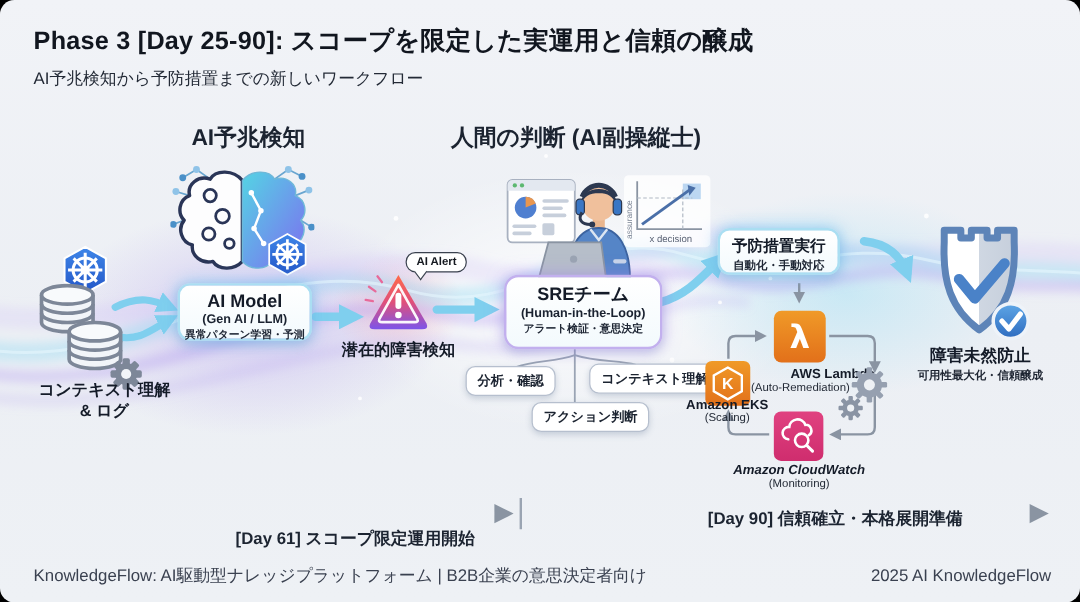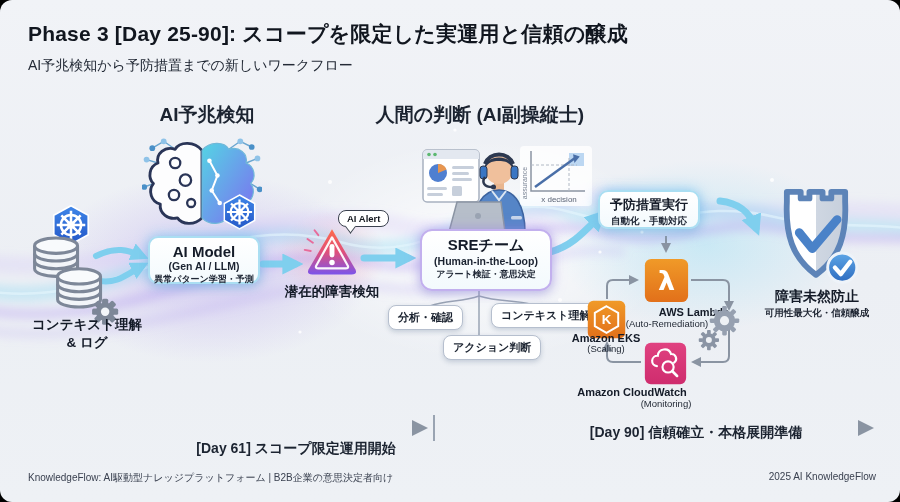--- a/index.html
+++ b/index.html
@@ -26,21 +26,21 @@
        padding:4px 9px;font-size:11px;font-weight:800;color:#1b2330;
        box-shadow:0 2px 5px rgba(100,120,150,.3);white-space:nowrap;}
   .iconlbl{font-weight:800;color:#141b28;}
   .awsname{font-size:11px;font-weight:800;color:#141b28;}
   .awsrole{font-size:9.5px;color:#232a36;}
   .bubble{position:absolute;left:338px;top:210px;background:#fff;border:1.5px solid #3a414e;
           border-radius:8px;padding:2px 8px;font-size:9.5px;font-weight:800;color:#14181f;}
   .bubble::after{content:'';position:absolute;left:7px;bottom:-5px;width:8px;height:8px;background:#fff;
           border-right:1.5px solid #3a414e;border-bottom:1.5px solid #3a414e;transform:rotate(45deg) skew(8deg,8deg);}
   .tl-label{font-size:14px;font-weight:800;color:#1c2431;}
-  .footer{font-size:10px;color:#3a4150;}
+  .footer{font-size:14px;color:#3a4150;}
 </style>
 </head>
 <body>
 
 <div id="canvas">
 
   <svg class="abs" style="left:0;top:0" width="900" height="502" viewBox="0 0 900 502">
     <defs>
       <filter id="soft" x="-30%" y="-30%" width="160%" height="160%">
           <feGaussianBlur stdDeviation="4"></feGaussianBlur>
@@ -344,21 +344,21 @@
         <linearGradient id="gcw" x1="0" y1="0" x2="0" y2="1">
           <stop offset="0%" stop-color="#e04180"></stop>
           <stop offset="100%" stop-color="#cf2d6e"></stop>
         </linearGradient>
       </defs>
     <rect x="2" y="2" width="96" height="96" rx="14" fill="url(#gcw)"></rect>
     <path d="M30,56 a12,12 0 0 1 2,-24 a16,16 0 0 1 31,-4 a11,11 0 0 1 7,20" stroke="#fff" stroke-width="5" fill="none" stroke-linecap="round"></path>
     <circle cx="56" cy="58" r="13" stroke="#fff" stroke-width="5" fill="none"></circle>
     <path d="M66,68 L77,79" stroke="#fff" stroke-width="6" stroke-linecap="round"></path>
   </svg>
-  <div class="abs ctr awsname" style="left:632px;top:386px;">Amazon CloudWatch</div>
+  <div class="abs ctr awsname" style="left:666px;top:386px;font-style:italic;">Amazon CloudWatch</div>
   <div class="abs ctr awsrole" style="left:666px;top:398px;">(Monitoring)</div>
 
   <svg class="abs" style="left:696px;top:303px" width="46" height="52" viewBox="0 0 100 112">
     <g transform="translate(62,38)">
       <g fill="#96a0b0">
         <g>
             <rect x="-5" y="-32" width="10" height="12" rx="2.5"></rect>
             <rect x="-5" y="20" width="10" height="12" rx="2.5"></rect>
             <rect x="-32" y="-5" width="12" height="10" rx="2.5"></rect>
             <rect x="20" y="-5" width="12" height="10" rx="2.5"></rect>

